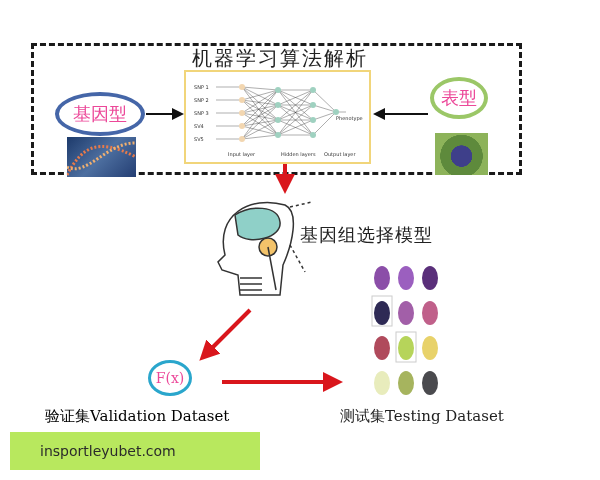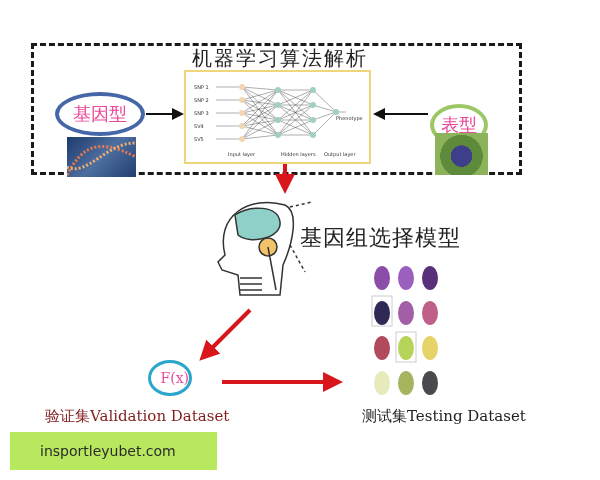--- a/index.html
+++ b/index.html
@@ -4,28 +4,28 @@
 <style>
   html, body { margin:0; padding:0; }
   body { width:600px; height:480px; background:#ffffff; position:relative; overflow:hidden;
          font-family:"DejaVu Serif", serif; }
   .abs { position:absolute; }
   .dashbox { left:31px; top:43px; width:491px; height:132px; border:3px dashed #1a1a1a; box-sizing:border-box; }
   .title-cn { left:190px; top:45px; width:180px; text-align:center; font-size:20px; color:#222; letter-spacing:2px; }
   .nn-panel { left:184px; top:70px; width:187px; height:94px; border:2px solid #f1d57a; background:#fff; box-sizing:border-box; }
   .oval { border-radius:50%; box-sizing:border-box; display:flex; align-items:center; justify-content:center; font-size:18px; color:#ec4899; }
   .geno { left:55px; top:92px; width:90px; height:44px; border:4px solid #4566a8; }
-  .pheno { left:430px; top:104px; width:58px; height:42px; border:4px solid #9bc767; }
+  .pheno { left:430px; top:77px; width:58px; height:42px; border:4px solid #9bc767; }
   .dna { left:67px; top:137px; width:69px; height:40px; background:linear-gradient(135deg,#1d3a6b,#4d6fa0 50%,#243e73); overflow:hidden; }
   .grape-photo { left:435px; top:133px; width:53px; height:42px; background:radial-gradient(circle at 50% 55%,#3e3f8a 0 30%,#5e8a3c 31% 60%,#8db35a 61%); }
-  .model-label { left:300px; top:223px; font-size:22px; color:#222; letter-spacing:1px; }
-  .fx { left:148px; top:360px; width:44px; height:36px; border:3px solid #2aa6cc; font-size:14px;justify-content:flex-end; }
-  .val-label { left:45px; top:407px; font-size:15px; color:#7f1d1d; }
-  .test-label { left:340px; top:407px; font-size:15px; color:#222;margin-left:22px; }
-  .watermark { left:10px; top:432px; width:207px; height:38px; background:#b8e85e; display:flex; align-items:center;
+  .model-label { left:300px; top:223px; font-size:18px; color:#222; letter-spacing:1px; }
+  .fx { left:148px; top:360px; width:44px; height:36px; border:3px solid #2aa6cc; font-size:14px; }
+  .val-label { left:45px; top:407px; font-size:15px; color:#000000; }
+  .test-label { left:340px; top:407px; font-size:15px; color:#222; }
+  .watermark { left:10px; top:432px; width:250px; height:38px; background:#b8e85e; display:flex; align-items:center;
                padding-left:30px; box-sizing:border-box; font-family:"DejaVu Sans", sans-serif; font-size:14px; color:#2b2b2b; }
   .grapes { left:370px; top:263px; width:72px; height:142px; }
 </style>
 </head>
 <body>
 
 <div class="abs dashbox"></div>
 <div class="abs title-cn">机器学习算法解析</div>
 
 <div class="abs nn-panel">

